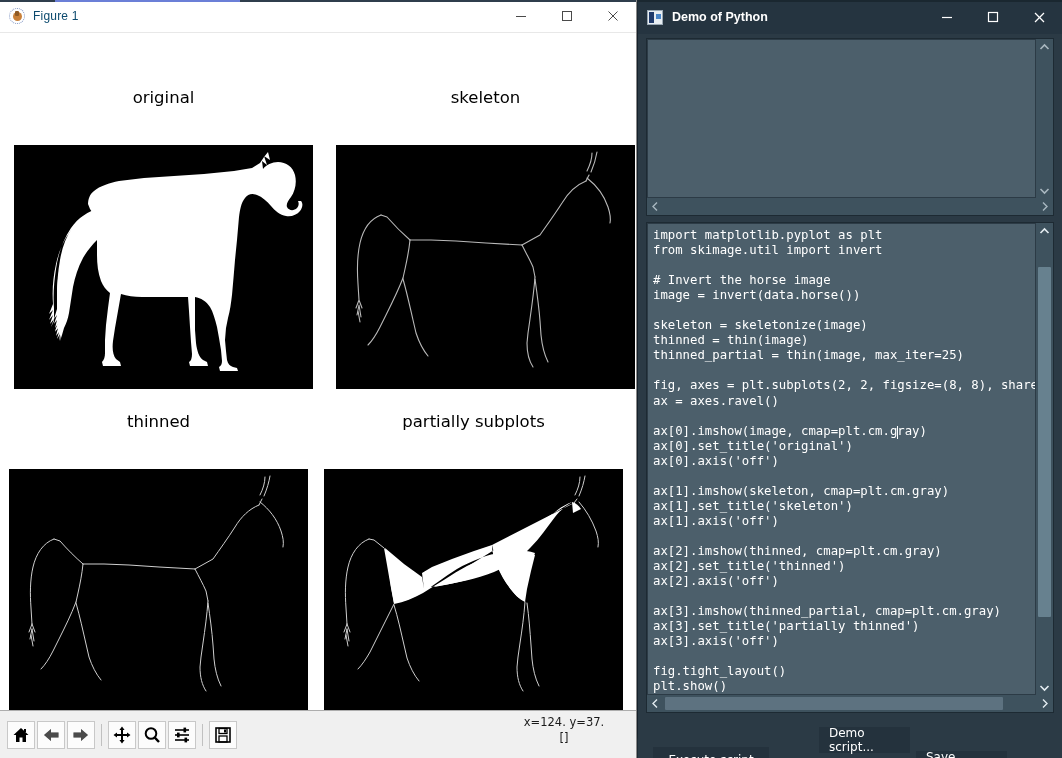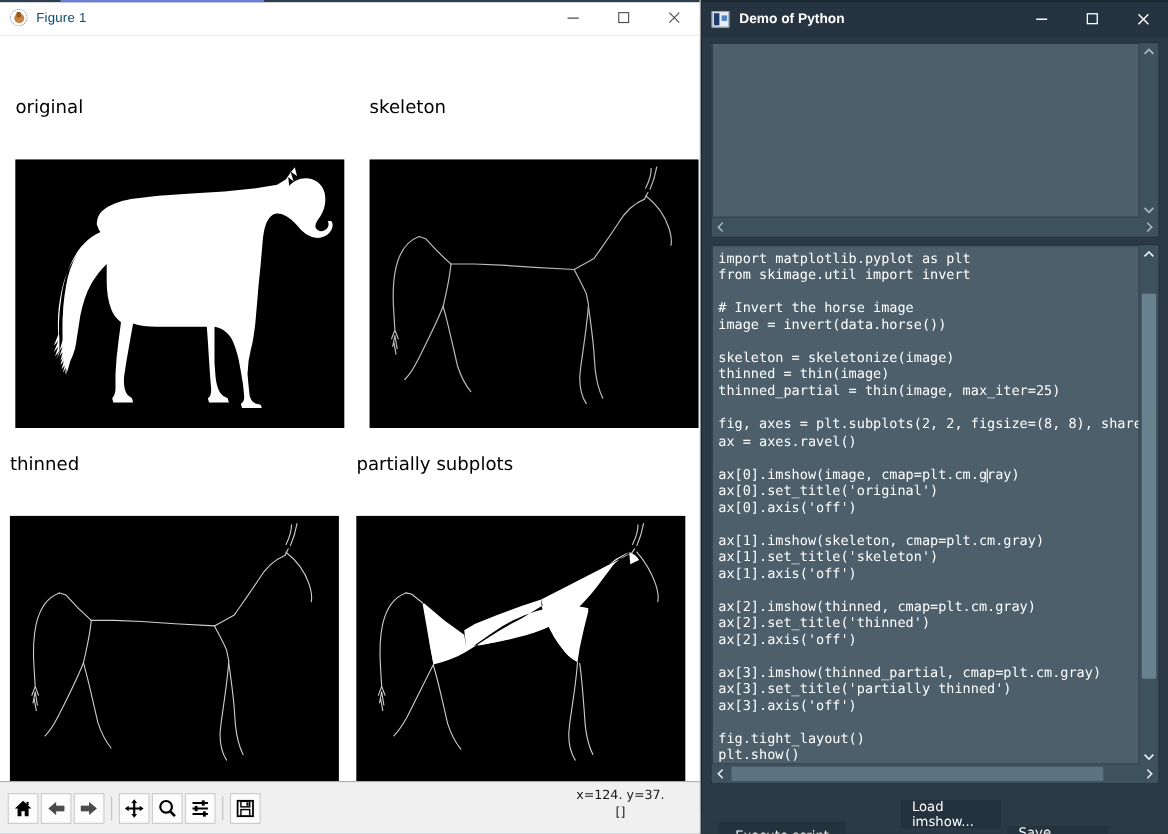--- a/index.html
+++ b/index.html
@@ -58,21 +58,21 @@
     justify-content: center; color: #4a4a4a;
   }
   .mpl-wbtn svg { display: block; }
 
   #mpl-canvas {
     flex: 1 1 auto; background: #ffffff; position: relative;
     padding: 0;
   }
   .panel {
     position: absolute;
-    display: flex; flex-direction: column;  gap: 30px;
+    display: flex; flex-direction: column; align-items: center; gap: 30px;
   }
   .panel-title {
     font-size: 16.5px; color: #000000; line-height: 1;
     margin-bottom: 8px; font-family: "DejaVu Sans", sans-serif;
   }
   .img-box {
     background: #000000; position: relative; overflow: hidden;
   }
   .img-box svg { display: block; }
 
@@ -642,18 +642,18 @@
             <svg width="9" height="11" viewBox="0 0 9 11">
                 <path d="M3 1.5 L7 5.5 L3 9.5" fill="none" stroke="#e4ecf1" stroke-width="1.4"></path>
               </svg>
           </div>
         </div>
       </div>
     </div>
 
     <div id="demo-buttons">
       <div class="dbtn" id="btn-exec">Execute script</div>
-      <div class="dbtn" id="btn-load">Load imshow...</div>
+      <div class="dbtn" id="btn-load">Demo script...</div>
       <div class="dbtn" id="btn-save">Save script...</div>
     </div>
   </div>
 
 </div>
 
 </body></html>

